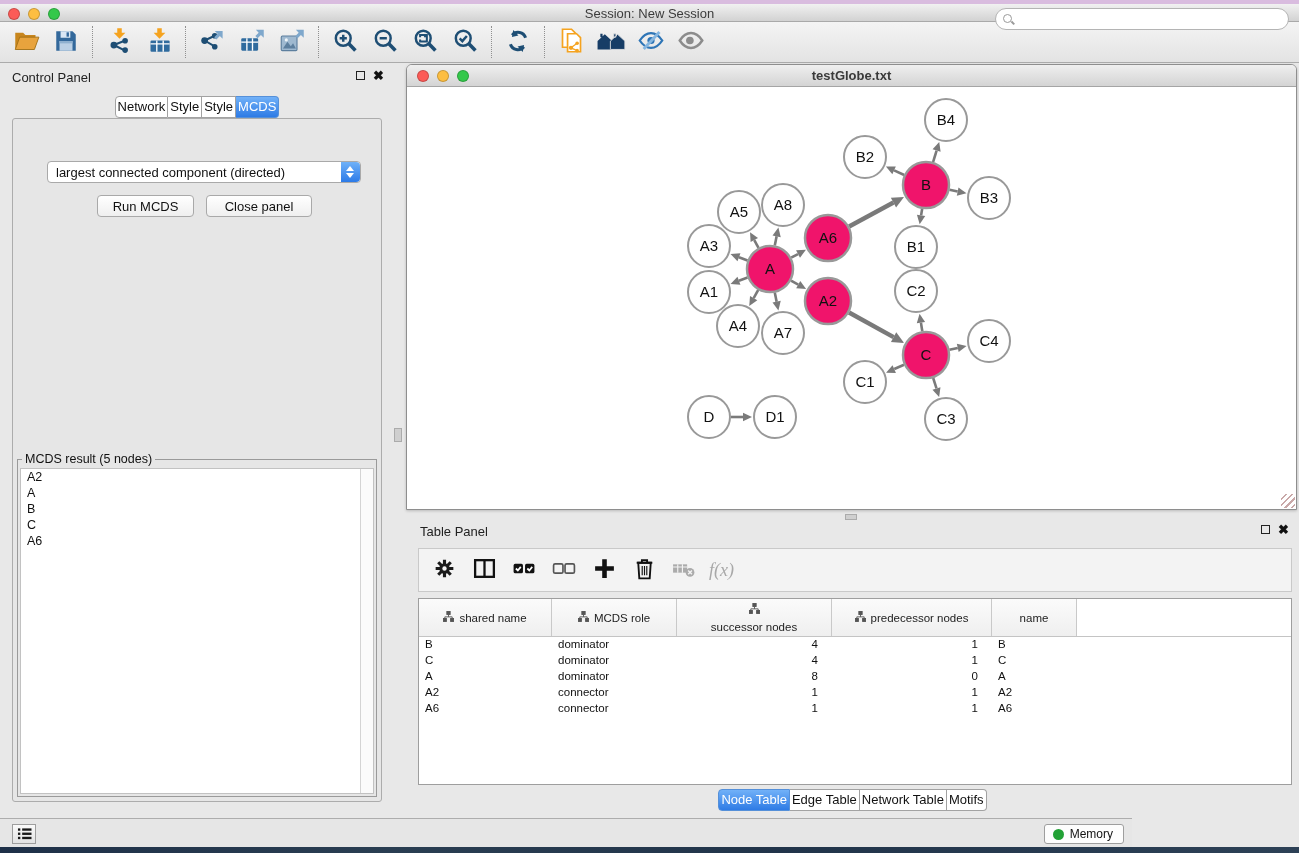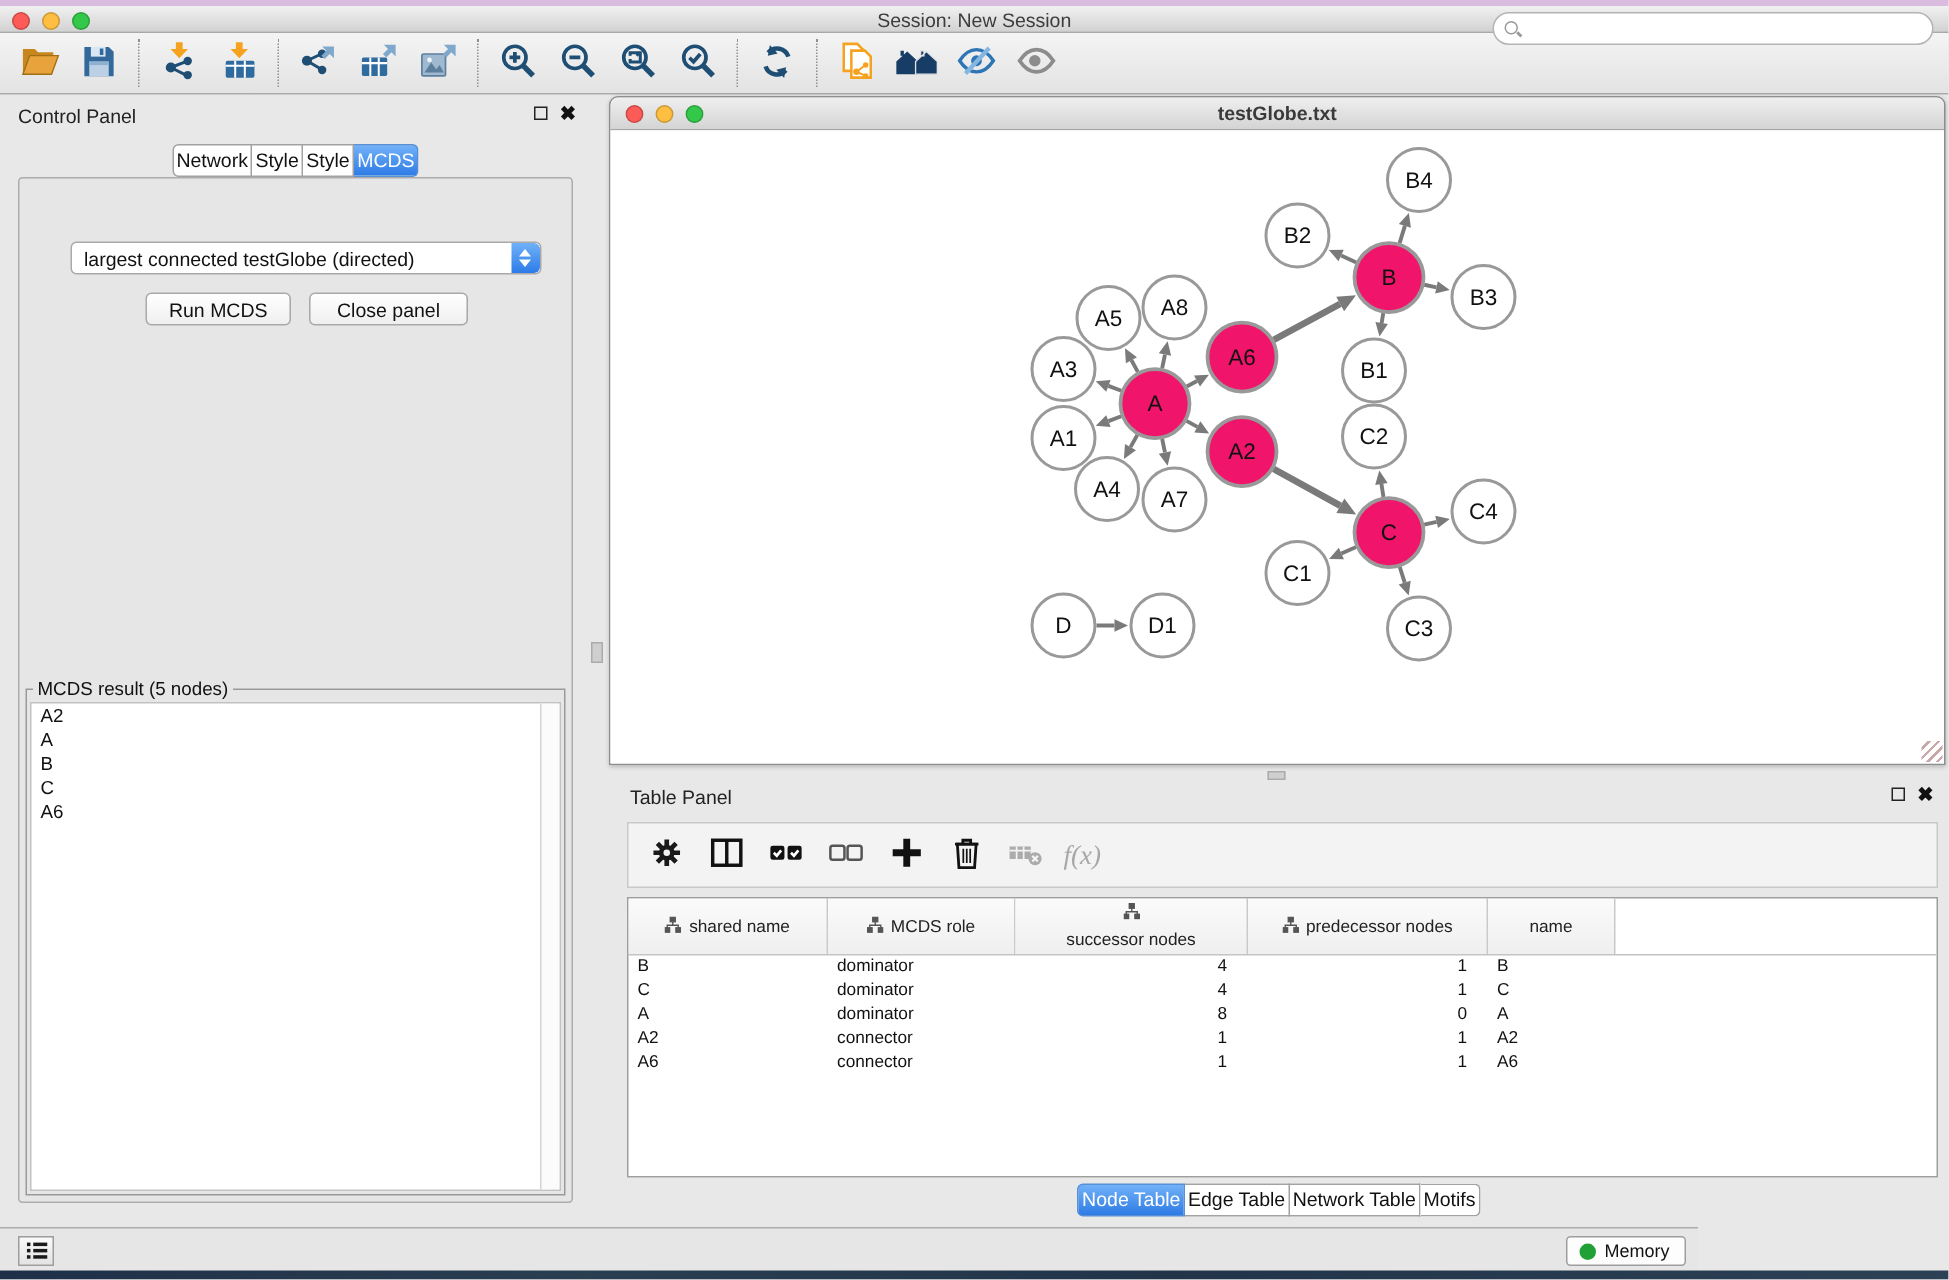--- a/index.html
+++ b/index.html
@@ -335,21 +335,21 @@
     </span>
   </div>
   <div class="cp-tabs" id="cp-tabs">
       <div class="seg-tab">Network</div>
       <div class="seg-tab">Style</div>
       <div class="seg-tab">Style</div>
       <div class="seg-tab sel">MCDS</div>
     </div>
   <div class="cp-body">
     <div class="dropdown">
-      <span class="val">largest connected testGlobe (directed)</span>
+      <span class="val">largest connected component (directed)</span>
       <span class="stepper"></span>
     </div>
     <button class="aqua-btn" id="run-mcds">Run MCDS</button>
     <button class="aqua-btn" id="close-panel">Close panel</button>
     <fieldset id="mcds-result">
       <legend>MCDS result (5 nodes)</legend>
       <div class="result-list" id="result-list">
         <div class="result-item">A2</div>
           <div class="result-item">A</div>
           <div class="result-item">B</div>

